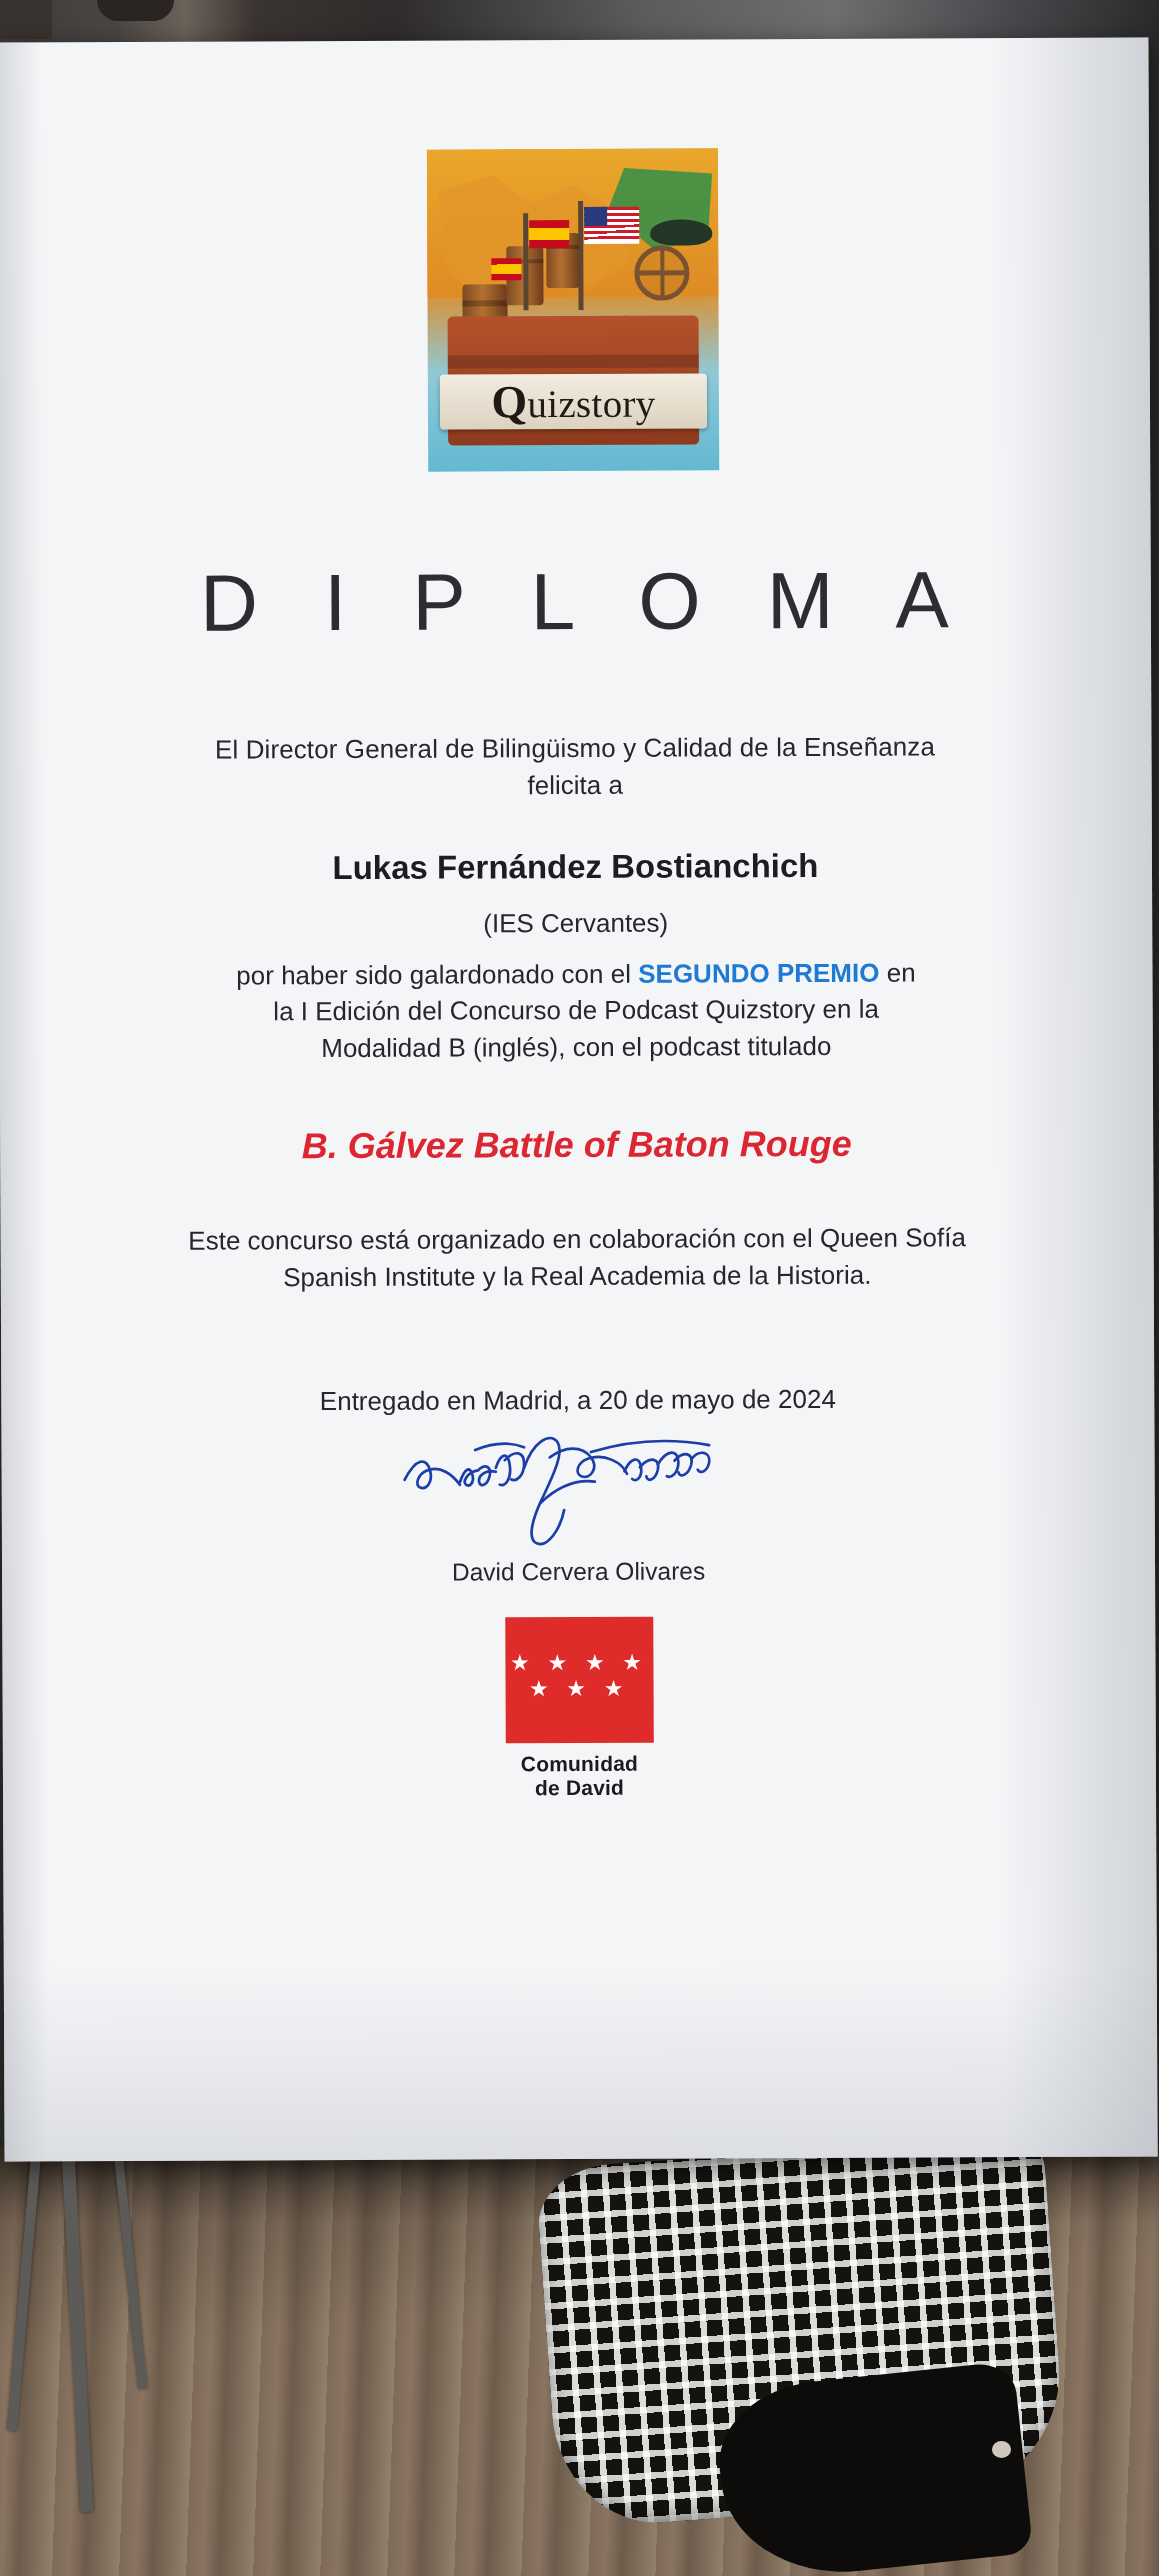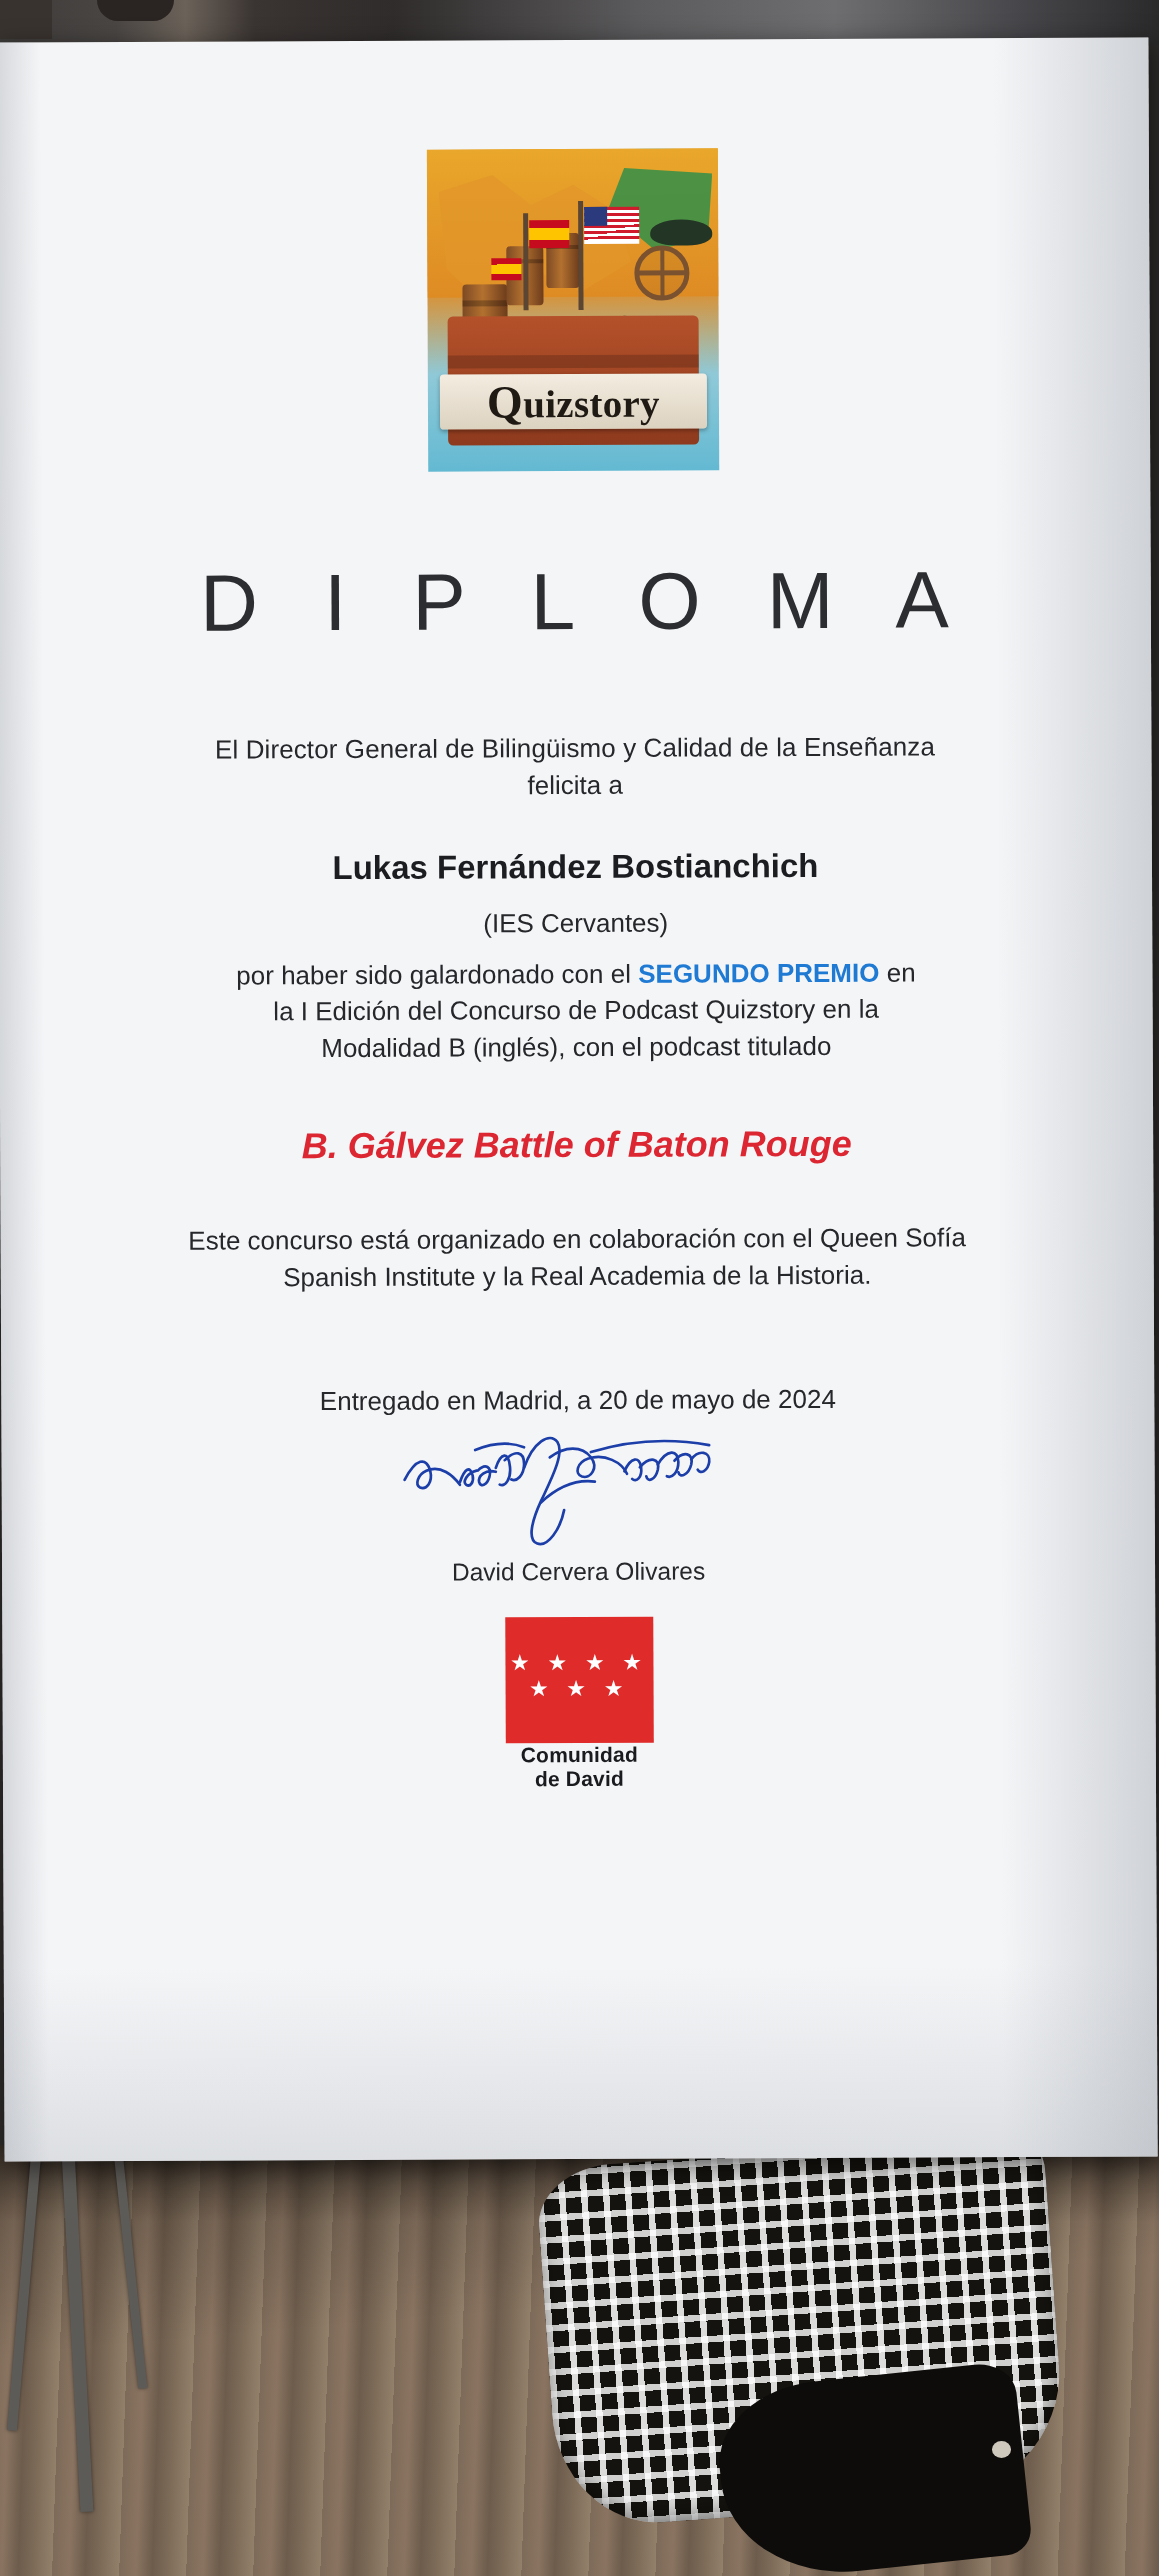--- a/index.html
+++ b/index.html
@@ -216,21 +216,21 @@
     position: absolute;
     left: 4%; right: 4%; bottom: 13%;
     height: 55px;
     background: linear-gradient(180deg,#f3ece0,#dcd2c0);
     border-radius: 3.9px;
     box-shadow: 0 1.9px 4.5px rgba(0,0,0,0.35);
     display:flex; align-items:center; justify-content:center;
   }
   .logo-banner span {
     font-family: "Liberation Serif", serif;
-    font-weight: 700;
+    font-weight: 400;
     font-size: 39px;
     color: #1f1a14;
     letter-spacing: 0.3px;
   }
   .logo-banner span b { font-size: 46px; }
 
   
   .diploma-title {
     margin-top: 85px;
     font-size: 80px;
@@ -296,20 +296,21 @@
     background: #e02b2b;
     margin: 0 auto;
     position: relative;
   }
   .cm-stars {
     position: absolute; left: 0; right: 0; top: 33px;
     text-align: center; line-height: 0;
   }
   .cm-stars div { color: #fff; font-size: 22px; letter-spacing: 5.8px; line-height: 26px; }
   .cm-text {
+    margin-top: 9px;
     font-size: 21px;
     font-weight: 700;
     line-height: 1.18;
     color: #1a1b1f;
     letter-spacing: 0.2px;
   }
 </style>
 </head>
 <body>
 

